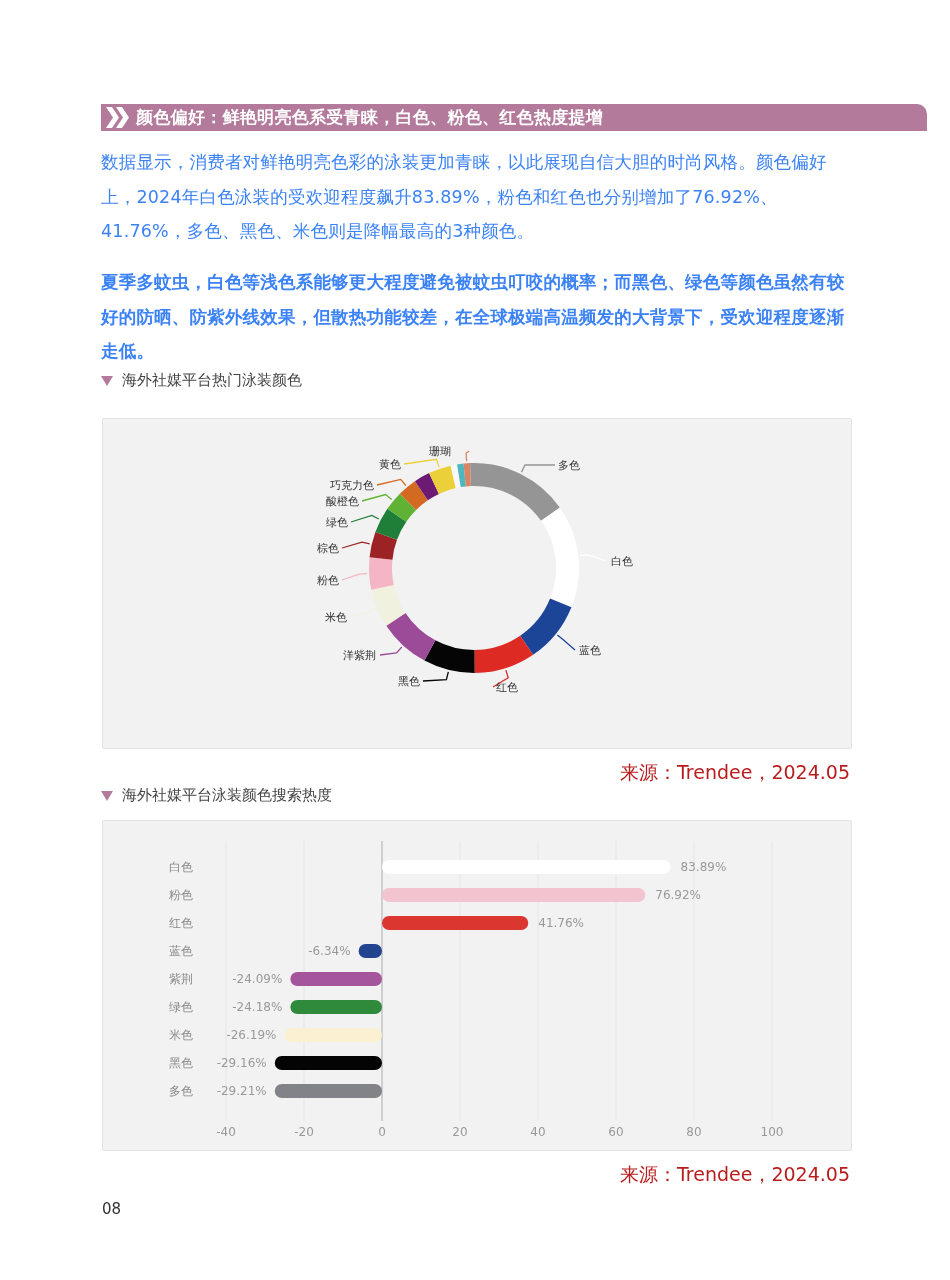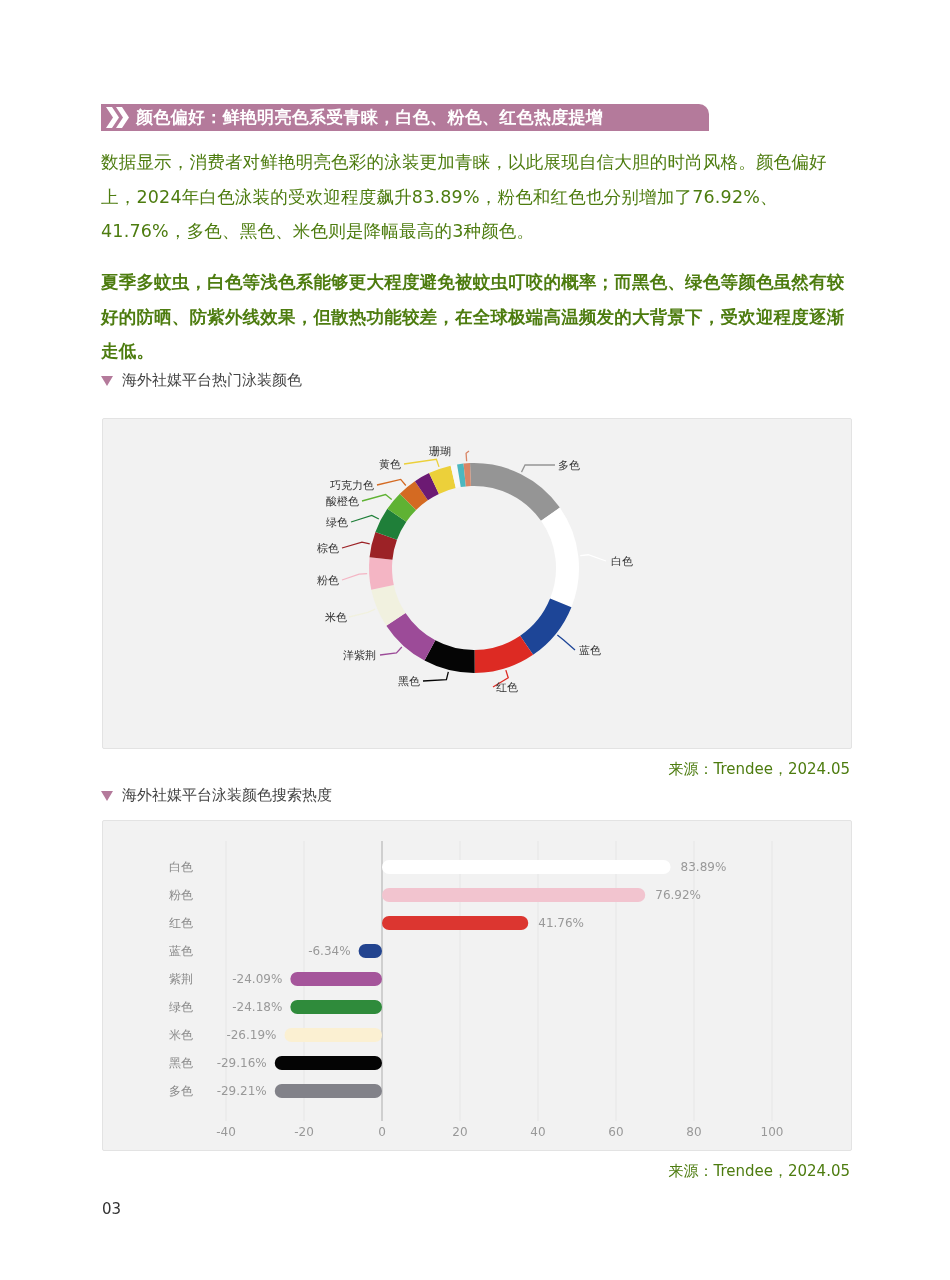--- a/index.html
+++ b/index.html
@@ -2,46 +2,46 @@
 <html><head>
 <meta charset="utf-8">
 <style>
   html, body { margin: 0; padding: 0; }
   body {
     width: 950px; height: 1280px; background: #ffffff; position: relative;
     font-family: "DejaVu Sans", "Liberation Sans", sans-serif; color: #222;
     overflow: hidden;
   }
   .section-header {
-    position: absolute; left: 101px; top: 104px; width: 608px; height: 27px;
+    position: absolute; left: 101px; top: 104px; width: 826px; height: 27px;
     background: #b47a9b; border-radius: 0 10px 0 0;
     display: flex; align-items: center;
   }
   .section-header .chev { width: 30px; height: 27px; margin-left: 2px; }
   .section-header .title {
     color: #fff; font-size: 17px; font-weight: bold; margin-left: 3px; letter-spacing: 0.3px;
   }
   .para {
     position: absolute; left: 101px; width: 752px; font-size: 17.5px; line-height: 34.5px;
-    color: #4d7c0f; letter-spacing: 0.2px; margin: 0;
+    color: #3b82f6; letter-spacing: 0.2px; margin: 0;
   }
   .sub-title {
     position: absolute; left: 101px; display: flex; align-items: center;
     font-size: 15px; color: #444;
   }
   .sub-title .tri {
     width: 0; height: 0; border-left: 6px solid transparent; border-right: 6px solid transparent;
     border-top: 10px solid #b47a9b; margin-right: 9px;
   }
   .panel {
     position: absolute; left: 102px; width: 748px; background: #f2f2f2;
     border: 1px solid #e3e3e3; border-radius: 2px;
   }
   .source {
-    position: absolute; right: 100px; font-size: 15px; color: #4d7c0f;
+    position: absolute; right: 100px; font-size: 19px; color: #b91c1c;
   }
   .page-num { position: absolute; left: 102px; top: 1200px; font-size: 15px; color: #333; }
   svg text { font-family: "DejaVu Sans", "Liberation Sans", sans-serif; }
 </style>
 </head>
 <body>
 
 <div class="section-header">
   <svg class="chev" viewBox="0 0 30 27">
     <polygon points="3,3 9,3 16,13.5 9,24 3,24 10,13.5" fill="#fff"></polygon>
@@ -156,13 +156,13 @@
       <text x="66" y="246" font-size="12" fill="#888">黑色</text>
       <rect x="171.75" y="235" width="107.25" height="14" rx="7" ry="7" fill="#040404"></rect>
       <text font-size="12" fill="#999" y="246" x="163.75" text-anchor="end">-29.16%</text>
       <text x="66" y="274" font-size="12" fill="#888">多色</text>
       <rect x="171.75" y="263" width="107.25" height="14" rx="7" ry="7" fill="#828289"></rect>
       <text font-size="12" fill="#999" y="274" x="163.75" text-anchor="end">-29.21%</text>
     </svg>
 </div>
 <div class="source" style="top:1162px;">来源：Trendee，2024.05</div>
 
-<div class="page-num">03</div>
+<div class="page-num">08</div>
 
 </body></html>

